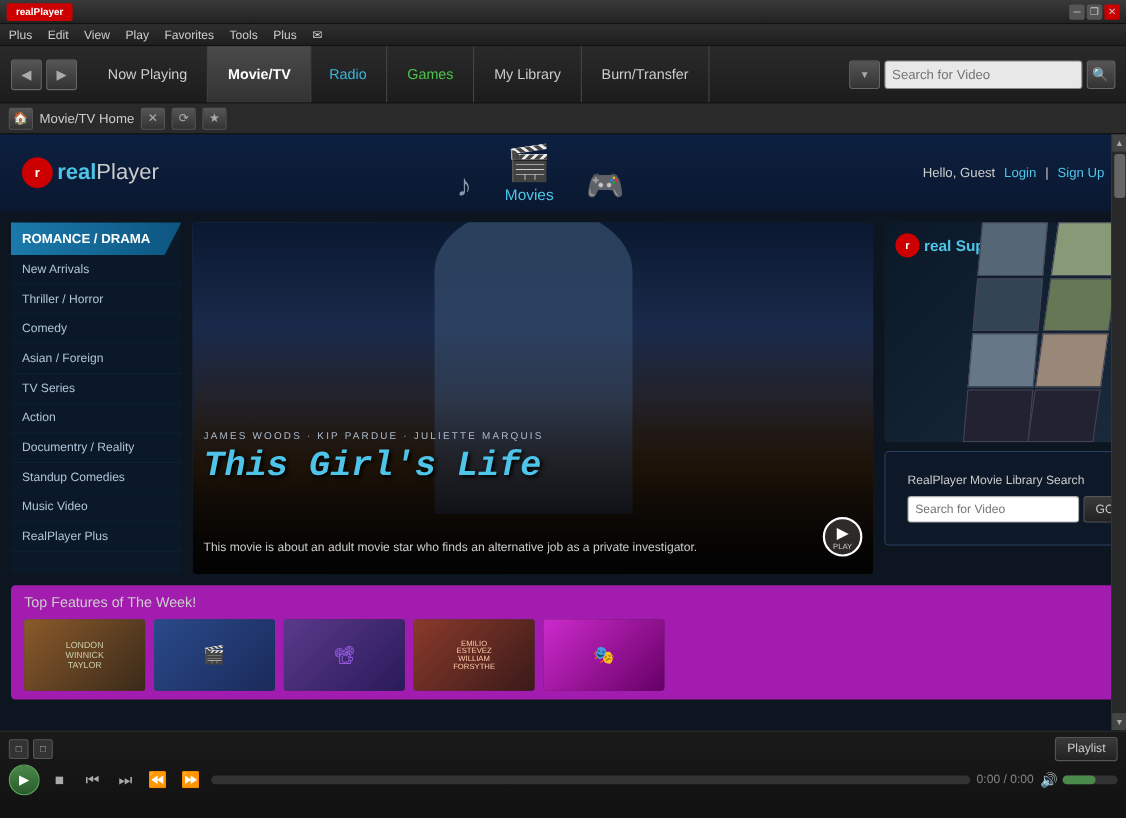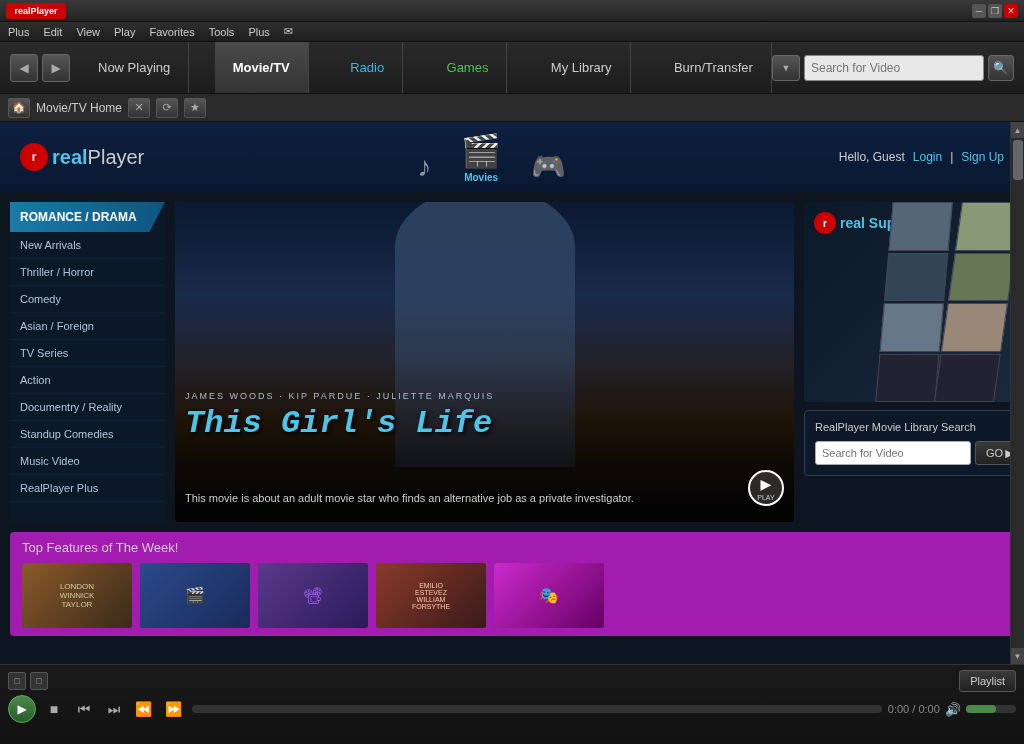--- a/index.html
+++ b/index.html
@@ -95,21 +95,20 @@
       justify-content: center;
       cursor: pointer;
       color: #aaa;
       font-size: 12px;
     }
     .nav-tabs {
       display: flex;
       align-items: center;
       flex: 1;
       height: 100%;
-      justify-content: space-between;
     }
     .nav-tab {
       padding: 0 18px;
       height: 100%;
       display: flex;
       align-items: center;
       font-size: 13px;
       color: #ccc;
       cursor: pointer;
       border-right: 1px solid #444;
@@ -299,24 +298,23 @@
       flex-direction: column;
       align-items: center;
       cursor: pointer;
     }
     .nav-icon-item .icon-symbol {
       font-size: 28px;
       color: #8899aa;
     }
     .nav-icon-item.active .icon-symbol { color: #4dc4e8; }
     .nav-icon-label {
-      font-size: 10px;
+      font-size: 14px;
       color: #aaa;
       margin-top: 2px;
-      font-weight: bold;
     }
     .nav-icon-item.active .nav-icon-label { color: #4dc4e8; }
     .rp-user-area {
       display: flex;
       align-items: center;
       gap: 8px;
       font-size: 12px;
       color: #ccc;
     }
     .rp-user-area a { color: #4dc4e8; cursor: pointer; text-decoration: none; }
@@ -471,21 +469,21 @@
     .film-cell {
       flex: 1;
       background: #334;
       border: 1px solid #445;
     }
     .film-cell.dark { background: #223; }
     .movie-lib-search {
       background: #0d1828;
       border: 1px solid #2a4060;
       border-radius: 4px;
-      padding: 10px;
+      padding: 20px;
     }
     .mls-title {
       font-size: 11px;
       color: #ccc;
       margin-bottom: 8px;
     }
     .mls-row {
       display: flex;
       gap: 4px;
     }

